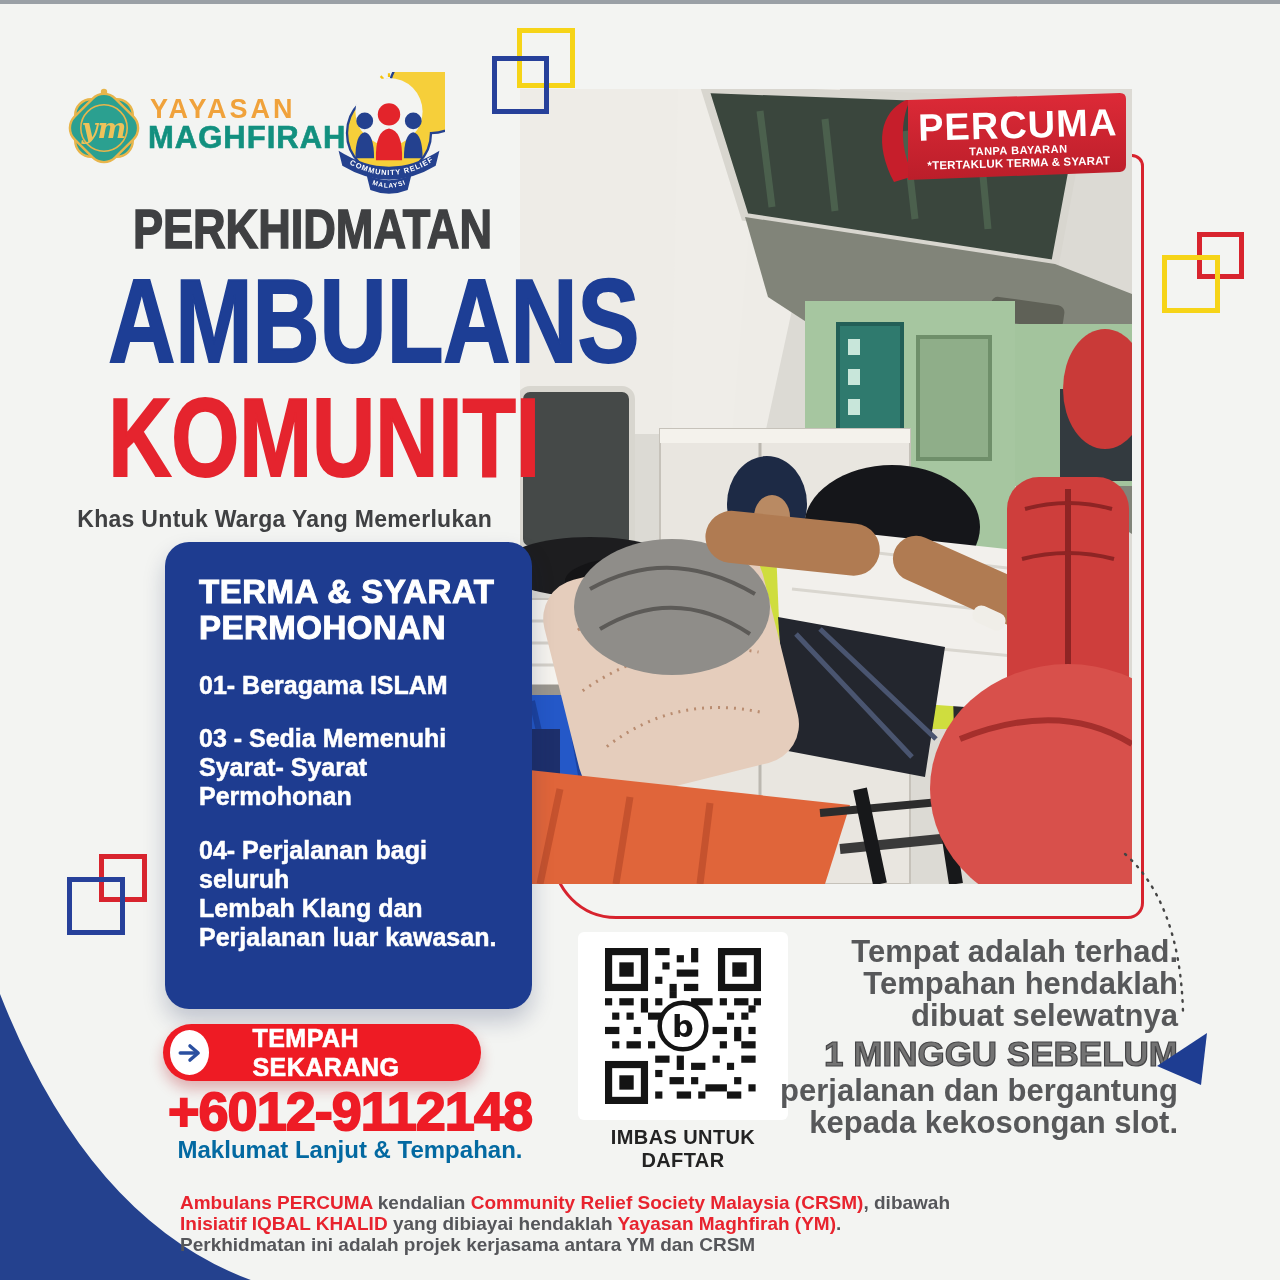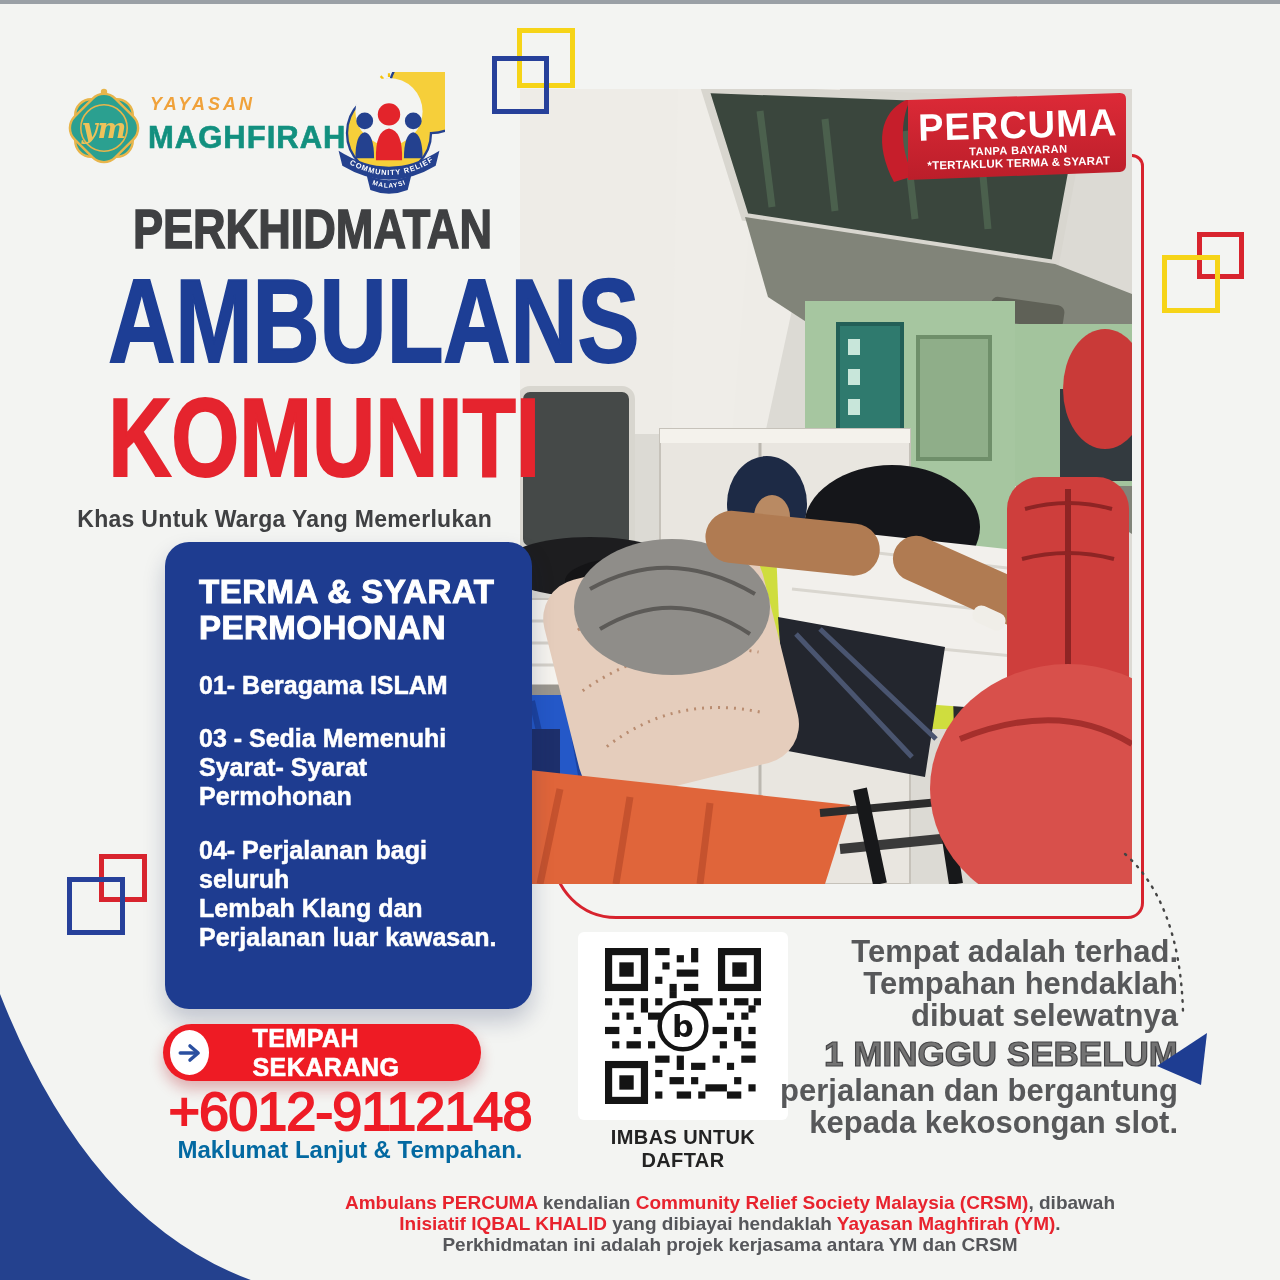--- a/index.html
+++ b/index.html
@@ -2,21 +2,21 @@
 <html><head>
 <meta charset="utf-8">
 <style>
   html,body{margin:0;padding:0;background:#9aa0a6;}
   .poster{position:relative;width:1280px;height:1280px;background:#f3f4f2;overflow:hidden;
           font-family:"Liberation Sans",sans-serif;margin:4px auto;padding-left:44px;}
   .abs{position:absolute;}
 
   
   .ym-wrap{left:64px;top:78px;width:420px;height:110px;z-index:3;}
-  .ym-text1{position:absolute;left:86px;top:12px;font-size:18px;font-weight:800;color:#f0a23b;letter-spacing:3px;font-style:italic;}
+  .ym-text1{position:absolute;left:86px;top:12px;font-size:27px;font-weight:800;color:#f0a23b;letter-spacing:3px;}
   .ym-text2{position:absolute;left:84px;top:38px;font-size:31px;font-weight:700;color:#12907f;letter-spacing:1px;-webkit-text-stroke:.6px #12907f;}
 
   
   .title-block{left:0;top:198px;width:492px;text-align:right;z-index:2;}
   .title-block>div{line-height:1;}
   .t-kicker{font-size:55px;font-weight:800;color:#3f4042;-webkit-text-stroke:1.5px #3f4042;
             transform:scaleX(.82);transform-origin:right center;}
   .t-main{font-size:119px;font-weight:800;color:#1d3e95;-webkit-text-stroke:2px #1d3e95;
           transform:scaleX(.78);transform-origin:right center;margin-top:4px;}
   .t-accent{font-size:112px;font-weight:800;color:#e5242e;-webkit-text-stroke:2px #e5242e;
@@ -31,37 +31,37 @@
               padding:32px 20px 0 34px;-webkit-text-stroke:1px #fff;}
   .terms-item{white-space:pre-line;font-size:25px;font-weight:700;line-height:1.17;
               padding:24px 18px 0 34px;-webkit-text-stroke:.5px #fff;}
 
   
   .cta-btn{left:163px;top:1020px;width:318px;height:57px;background:#ee1b24;border-radius:29px;
            display:flex;align-items:center;box-shadow:0 8px 14px rgba(180,20,30,.3);z-index:3;cursor:pointer;gap:28px;}
   .cta-circle{width:45px;height:45px;border-radius:50%;background:#fff;margin-left:7px;
               display:flex;align-items:center;justify-content:center;}
   .cta-label{color:#fff;font-size:25px;font-weight:800;letter-spacing:.5px;margin-left:15px;-webkit-text-stroke:.6px #fff;}
-  .phone{left:140px;top:1076px;width:420px;text-align:center;font-size:54px;font-weight:400;color:#ee1c26;
+  .phone{left:140px;top:1076px;width:420px;text-align:center;font-size:54px;font-weight:700;color:#ee1c26;
          -webkit-text-stroke:1.8px #ee1c26;letter-spacing:-1px;z-index:3;}
   .phone-note{left:150px;top:1132px;width:400px;text-align:center;font-size:24px;font-weight:600;color:#0369a1;z-index:3;}
 
   
   .qr-card{left:578px;top:928px;width:210px;height:188px;background:#fff;border-radius:6px;z-index:2;
            display:flex;align-items:center;justify-content:center;}
   .qr-caption{left:570px;top:1122px;width:226px;text-align:center;font-size:20px;font-weight:800;
               color:#232323;letter-spacing:.4px;z-index:2;}
 
   
   .notice{right:146px;top:932px;width:560px;text-align:right;color:#57585a;z-index:2;}
   .n-line{font-size:31px;font-weight:600;line-height:1.04;}
   .n-big{font-size:35px;font-weight:800;color:#737373;-webkit-text-stroke:1.2px #454547;line-height:1.1;margin:2px 0;}
 
   
-  .footer{left:180px;top:1188px;width:1100px;text-align:center;font-size:19px;font-weight:600;line-height:21px;z-index:3;}
+  .footer{left:180px;top:1188px;width:1100px;text-align:left;font-size:19px;font-weight:600;line-height:21px;z-index:3;}
   .fr{color:#e8232e;}
   .fd{color:#55565a;}
 
   
   .square{box-sizing:border-box;background:transparent;z-index:4;}
   .sq-yellow{border:5px solid #f6d418;}
   .sq-blue{border:5px solid #26409a;}
   .sq-red{border:5px solid #d8242e;}
 
   

